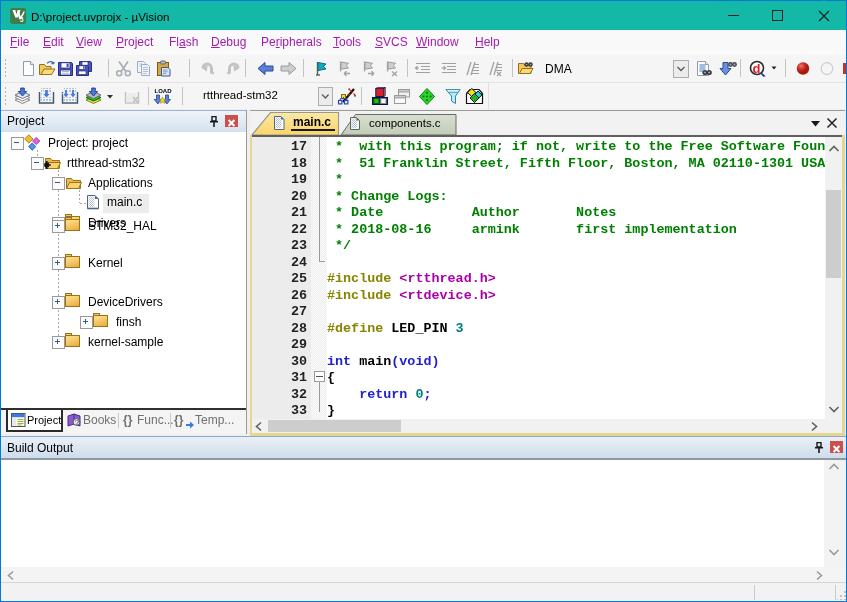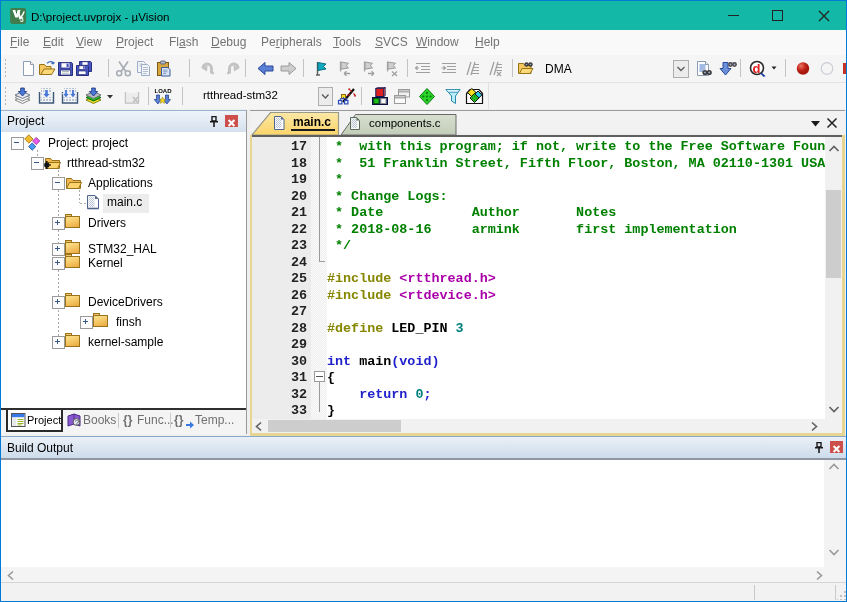--- a/index.html
+++ b/index.html
@@ -5,21 +5,21 @@
 html,body{margin:0;padding:0;}
 body{width:847px;height:602px;position:relative;overflow:hidden;
   font-family:"Liberation Sans",sans-serif;background:#fff;}
 .ab{position:absolute;}
 #frame{position:absolute;left:0;top:0;width:845px;height:600px;border:1px solid #0179d7;z-index:99;pointer-events:none;}
 
 #titlebar{left:1px;top:1px;width:845px;height:29px;background:#14b8a6;}
 #title-txt{left:30px;top:9px;font-size:12px;color:#000;}
 
 #menubar{left:1px;top:30px;width:845px;height:25px;background:#f9f9f9;}
-.mi{position:absolute;top:5px;font-size:12px;color:#737373;}
+.mi{position:absolute;top:5px;font-size:12px;color:#a21caf;}
 .mi u{text-decoration:underline;}
 
 #tb1{left:1px;top:55px;width:845px;height:27px;background:#f5f5f5;border-bottom:1px solid #e3e3e3;}
 #tb2{left:1px;top:83px;width:845px;height:26px;background:#f5f5f5;border-bottom:1px solid #d9d9d9;}
 .tsep{position:absolute;top:4px;width:1px;height:18px;background:#c3c3c3;}
 .grip{position:absolute;left:3px;top:3px;width:3px;height:20px;
   background-image:radial-gradient(circle,#b5b5b5 35%,transparent 40%);background-size:3px 4px;}
 .ticon{position:absolute;top:5px;}
 
 #mainbg{left:1px;top:109px;width:845px;height:328px;background:#efefef;}
@@ -406,21 +406,21 @@
         <path d="M2.5 2.5 h6 v10.5 h-6 z" fill="url(#chk)"></path>
         <path d="M9 1.5 l3.5 3.5 h-3.5 z" fill="#51648c"></path>
         <path d="M1.5 14.5 h11" stroke="#51648c" stroke-width="1.6"></path>
       </svg>
     <span class="trow" style="left:106px;top:63px;">main.c</span>
     <div class="cfold" style="top:81px;">
         <b></b>
         <div class="ebox plus" style="left:51px;top:4px;"></div>
         <span>Drivers</span>
       </div>
-    <div class="cfold" style="top:107px;padding-left:28px;">
+    <div class="cfold" style="top:84px;padding-left:28px;">
         <b></b>
         <div class="ebox plus" style="left:51px;top:4px;"></div>
         <span>STM32_HAL</span>
       </div>
     <div class="cfold" style="top:121px;">
         <b></b>
         <div class="ebox plus" style="left:51px;top:4px;"></div>
         <span>Kernel</span>
       </div>
     <div class="cfold" style="top:160px;">

